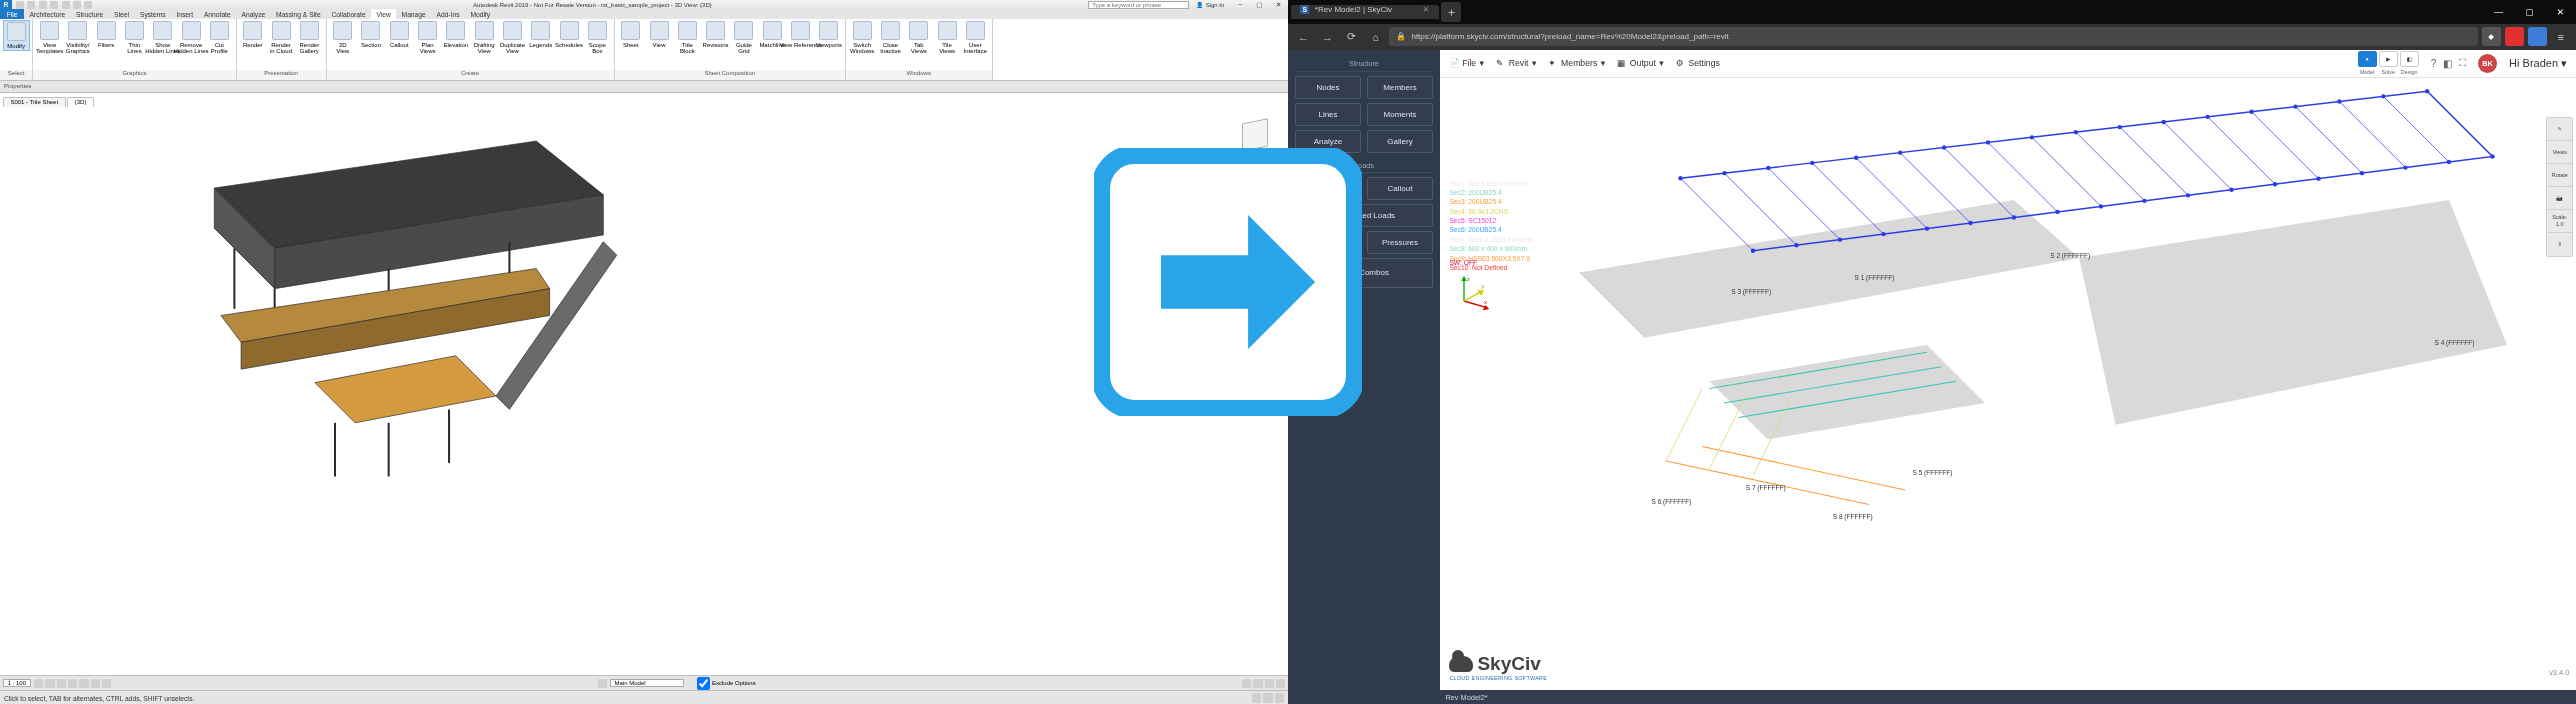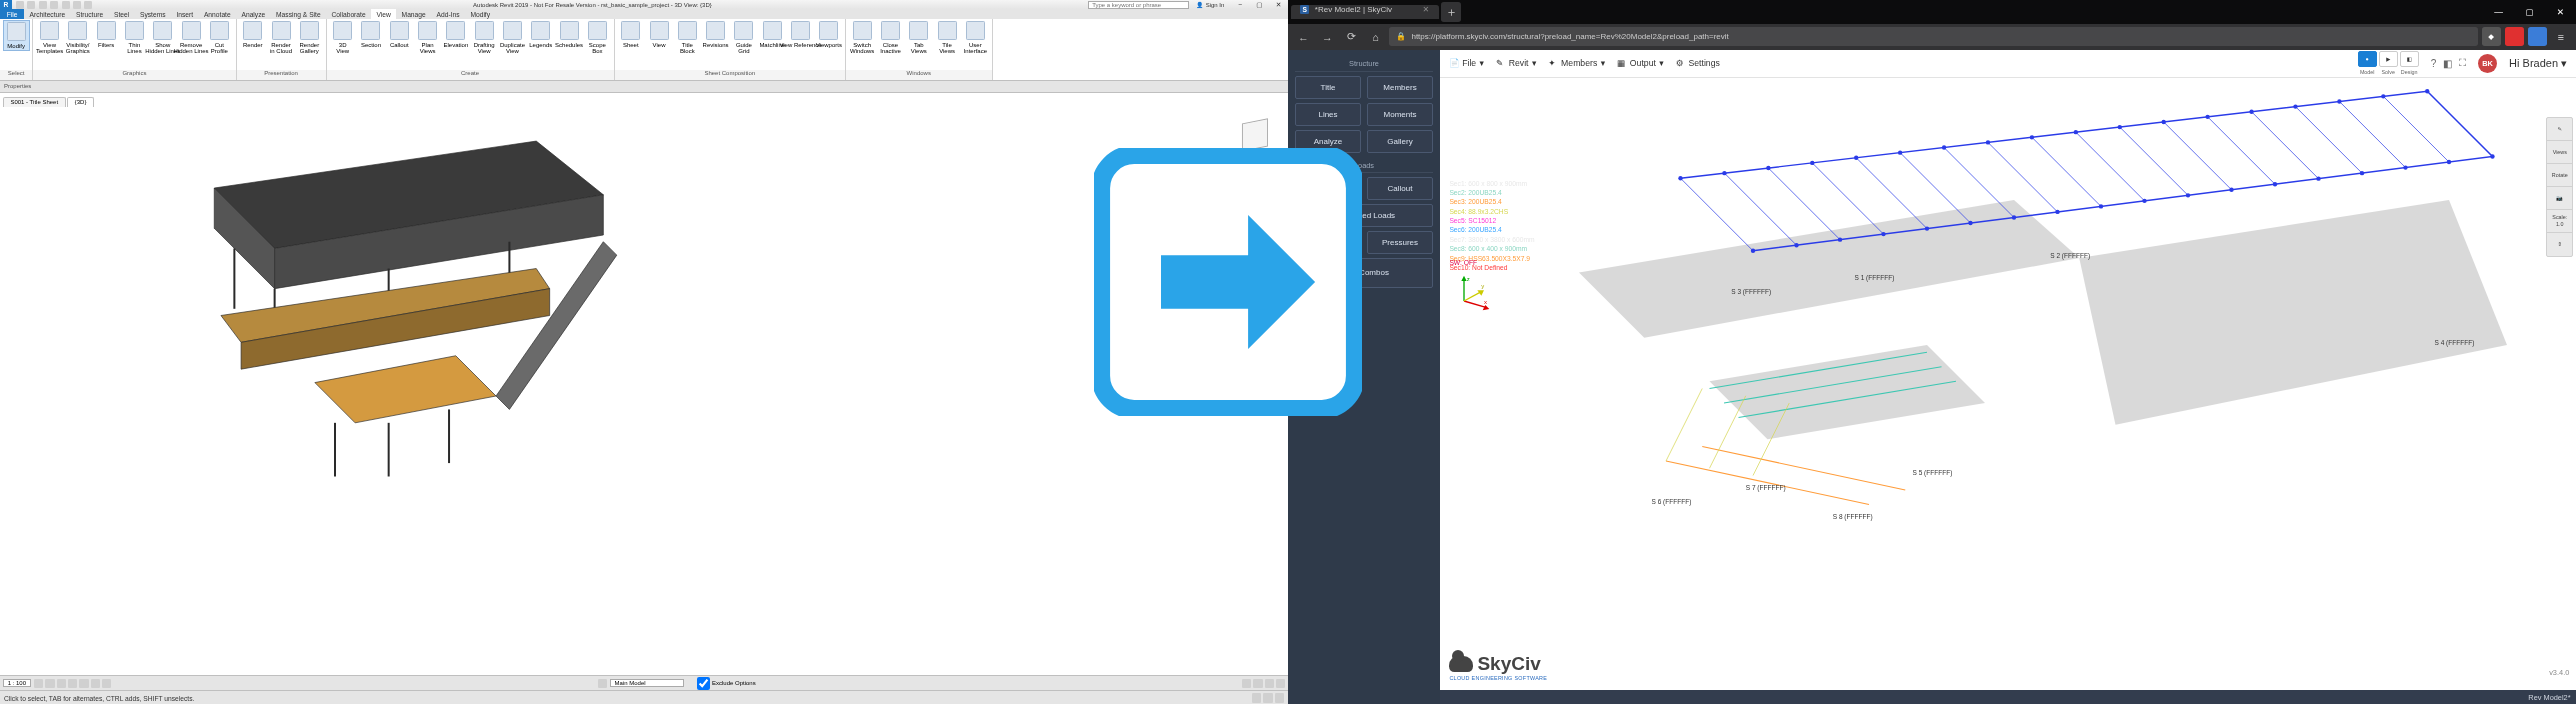--- a/index.html
+++ b/index.html
@@ -108,21 +108,21 @@
 .sc-seclist { position: absolute; left: 9.4px; top: 101px; font-size: 6.7px; line-height: 1.4; }
 .sc-sw { position: absolute; left: 9.4px; top: 181px; font-size: 6.7px; color: #d04; }
 .sc-axis { position: absolute; left: 12px; top: 195px; width: 40px; height: 40px; }
 
 .sc-model { position: absolute; left: 81px; top: 6.7px; right: 40px; bottom: 40px; }
 
 .sc-righttools { position: absolute; right: 2.7px; top: 67px; width: 27px; background: #e9e9e9; border: 0.7px solid #d0d0d0; border-radius: 2px; display: flex; flex-direction: column; }
 .sc-righttools .t { height: 23px; border-bottom: 0.7px solid #d0d0d0; display: flex; flex-direction: column; align-items: center; justify-content: center; font-size: 5.4px; color: #444; gap: 0.7px; cursor: pointer; }
 .sc-righttools .t:last-child { border-bottom: none; }
 
-.sc-status { height: 14.8px; background: #333d4e; color: #d0d6e0; font-size: 7.4px; display: flex; align-items: center; justify-content: flex-end; padding: 0 5.4px; }
+.sc-status { height: 14.8px; background: #333d4e; color: #d0d6e0; font-size: 7.4px; display: flex; align-items: center; justify-content: flex-start; padding: 0 5.4px; }
 </style>
 </head>
 <body>
 
 <div class="revit">
 
   <div class="r-titlebar">
     <div class="r-logo">R</div>
     <div class="r-qat">
       <span></span>
@@ -471,21 +471,21 @@
     <div class="ext dark">◆</div>
     <div class="ext red"></div>
     <div class="ext blue"></div>
     <div class="navbtn">≡</div>
   </div>
 
   <div class="sc">
     <div class="sc-sidebar">
       <div class="sc-cat">Structure</div>
       <div class="sc-row">
-        <div class="sc-btn">Title</div>
+        <div class="sc-btn">Nodes</div>
         <div class="sc-btn">Members</div>
       </div>
       <div class="sc-row">
         <div class="sc-btn">Lines</div>
         <div class="sc-btn">Moments</div>
       </div>
       <div class="sc-row">
         <div class="sc-btn">Analyze</div>
         <div class="sc-btn">Gallery</div>
       </div>

